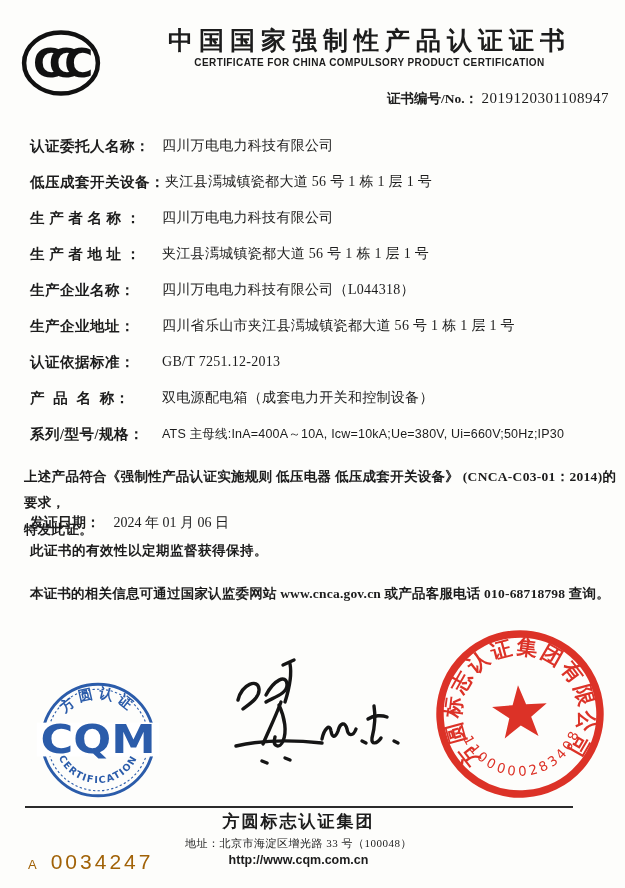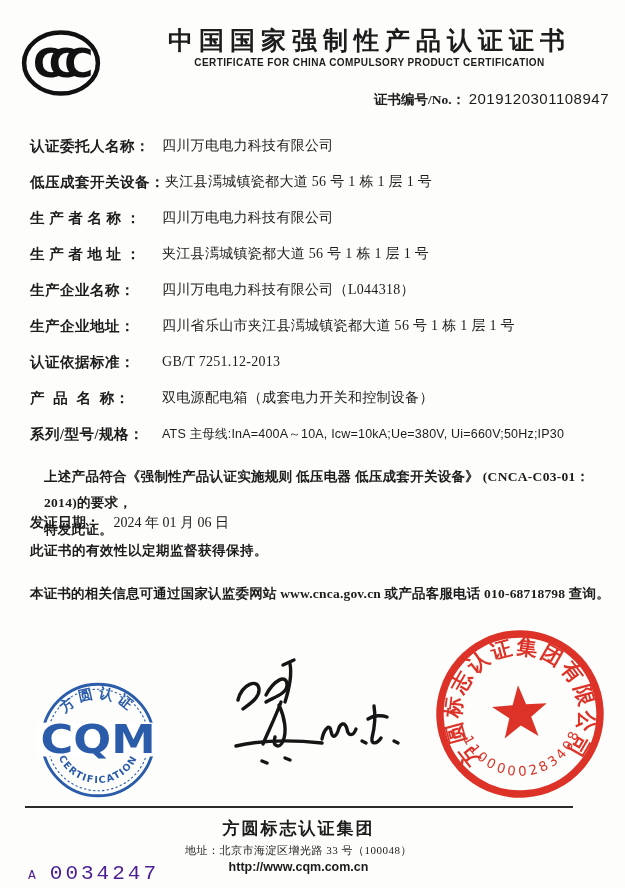--- a/index.html
+++ b/index.html
@@ -10,45 +10,45 @@
     padding-left:12px;
   }
   
   .ccc-logo{position:absolute;left:16px;top:18px;width:90px;height:90px;}
   .title-block{position:absolute;left:110px;right:8px;top:24px;text-align:center;}
   .title-cn{font-size:25px;font-weight:bold;letter-spacing:6px;white-space:nowrap;}
   .title-en{font-size:10px;font-weight:600;margin-top:0;letter-spacing:.4px;white-space:nowrap;
             font-family:"Liberation Sans", sans-serif;}
   .cert-no{position:absolute;top:90px;right:28px;font-size:14px;white-space:nowrap;}
   .cert-no .lbl{font-weight:bold;font-size:13.5px;}
-  .cert-no .val{font-family:Liberation Sans, sans-serif;font-size:15px;letter-spacing:.5px;}
+  .cert-no .val{font-family:Liberation Serif, serif;font-size:15px;letter-spacing:.5px;}
   
   .fields{position:absolute;left:30px;right:14px;top:128px;}
   .frow{display:flex;align-items:center;height:36px;}
   .flabel{flex:0 0 132px;font-weight:bold;font-size:14.5px;white-space:pre;letter-spacing:.5px;}
   .fvalue{font-size:14px;white-space:nowrap;letter-spacing:.3px;}
   .fvalue.spec{font-family:"Liberation Sans", sans-serif;font-size:12.5px;letter-spacing:.2px;padding-top:1px;}
   
-  .compliance{position:absolute;left:44px;right:20px;top:464px;font-size:13.5px;font-weight:600;line-height:1.95;letter-spacing:.3px;}
+  .compliance{position:absolute;left:24px;right:20px;top:464px;font-size:13.5px;font-weight:600;line-height:1.95;letter-spacing:.3px;}
   .dates{position:absolute;left:30px;right:38px;top:514px;display:flex;justify-content:space-between;font-size:14px;}
   .dates .lbl{font-weight:bold;}
   .dates .val{padding-left:10px;}
   .validity{position:absolute;left:30px;top:542px;font-size:13.5px;font-weight:600;letter-spacing:.5px;}
   .info{position:absolute;left:30px;right:2px;top:585px;font-size:13.5px;font-weight:bold;letter-spacing:.2px;white-space:nowrap;}
   
   .cqm-logo{position:absolute;left:34px;top:676px;width:128px;height:128px;}
   .signature{position:absolute;left:222px;top:648px;width:190px;height:145px;}
   .stamp{position:absolute;left:424px;top:618px;width:192px;height:192px;opacity:.93;}
   
   .footer-rule{position:absolute;left:25px;width:548px;top:806px;border-top:2px solid #2b2b2b;}
-  .footer{position:absolute;left:0;right:40px;top:810px;text-align:center;margin-top:7px;}
+  .footer{position:absolute;left:0;right:40px;top:810px;text-align:center;}
   .footer-org{font-size:17px;font-weight:bold;letter-spacing:2px;}
   .footer-addr{font-size:11px;margin-top:3px;letter-spacing:.5px;}
   .footer-url{font-size:12.5px;font-weight:bold;margin-top:2px;font-family:"Liberation Sans", sans-serif;}
-  .serial{position:absolute;left:28px;top:850px;color:#4c1d95;font-family:Liberation Mono, monospace;margin-top:12px;}
+  .serial{position:absolute;left:28px;top:850px;color:#a16207;font-family:Liberation Sans, sans-serif;}
   .serial .pfx{font-size:13px;margin-right:14px;}
   .serial .num{font-size:21px;letter-spacing:3px;}
 </style>
 </head>
 <body>
 
 <div class="page">
 
   <svg class="ccc-logo" viewBox="0 0 100 90">
     <ellipse cx="50" cy="45" rx="41" ry="34" fill="none" stroke="#111" stroke-width="5"></ellipse>

